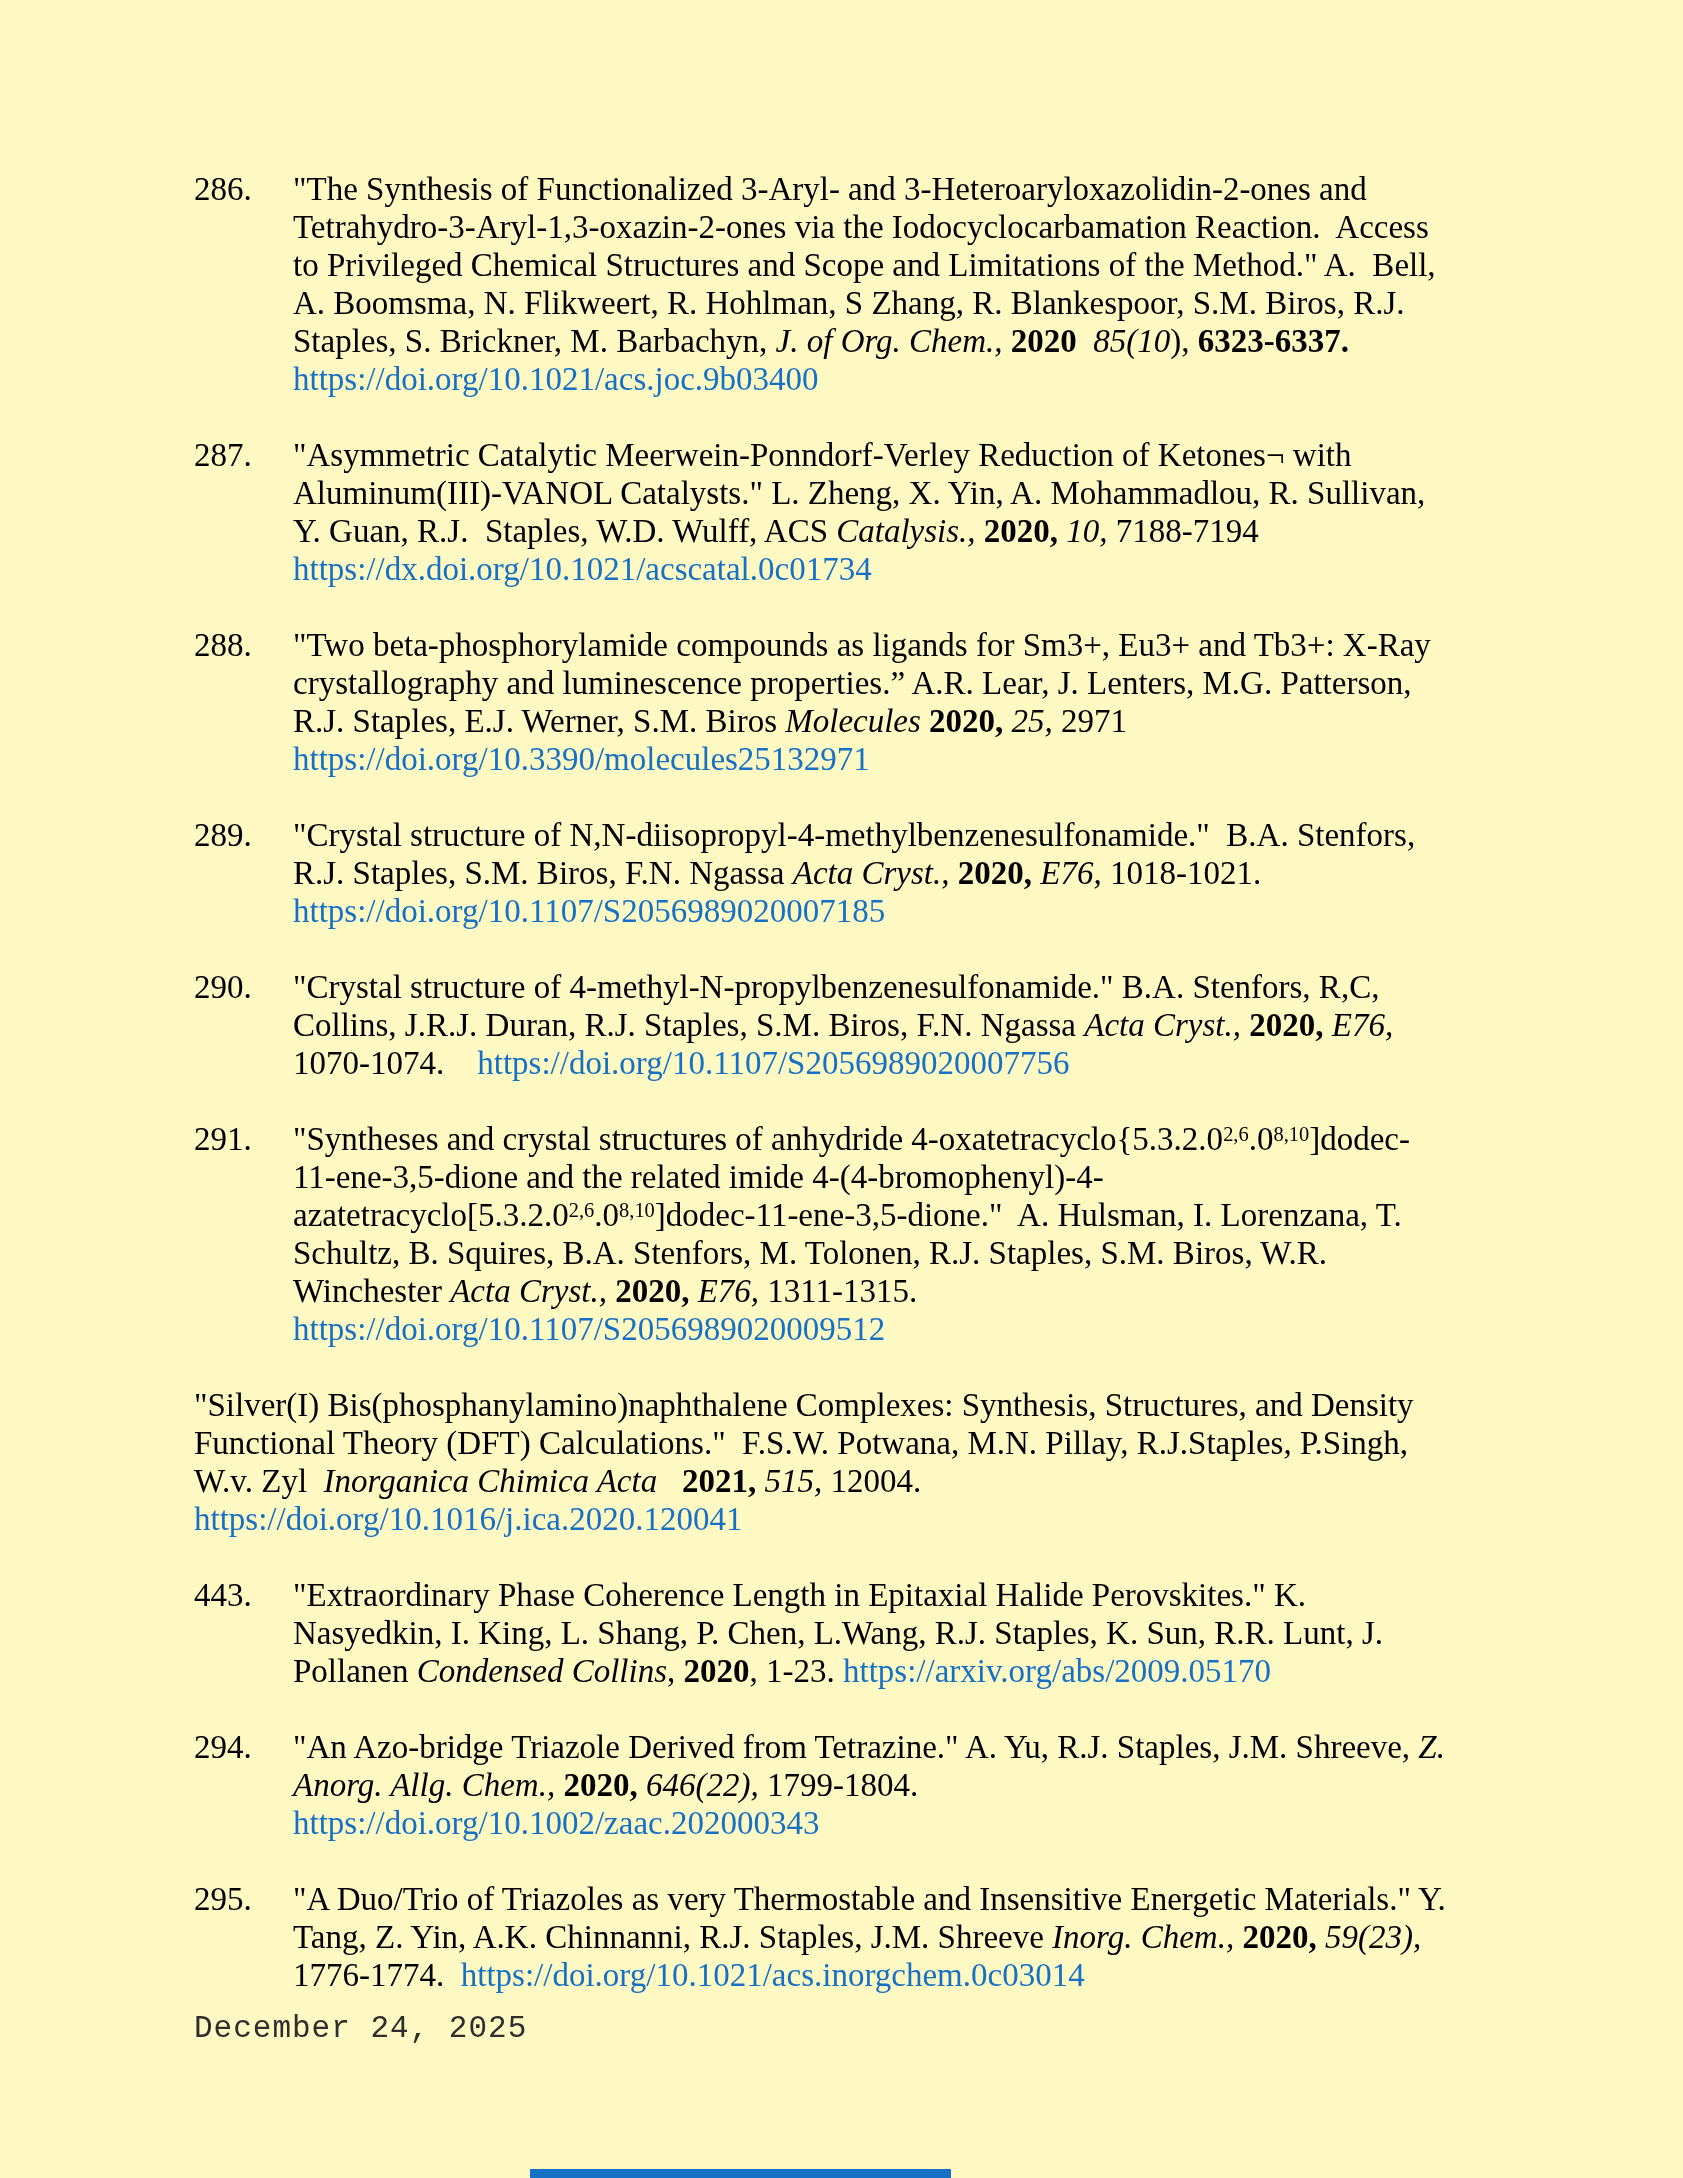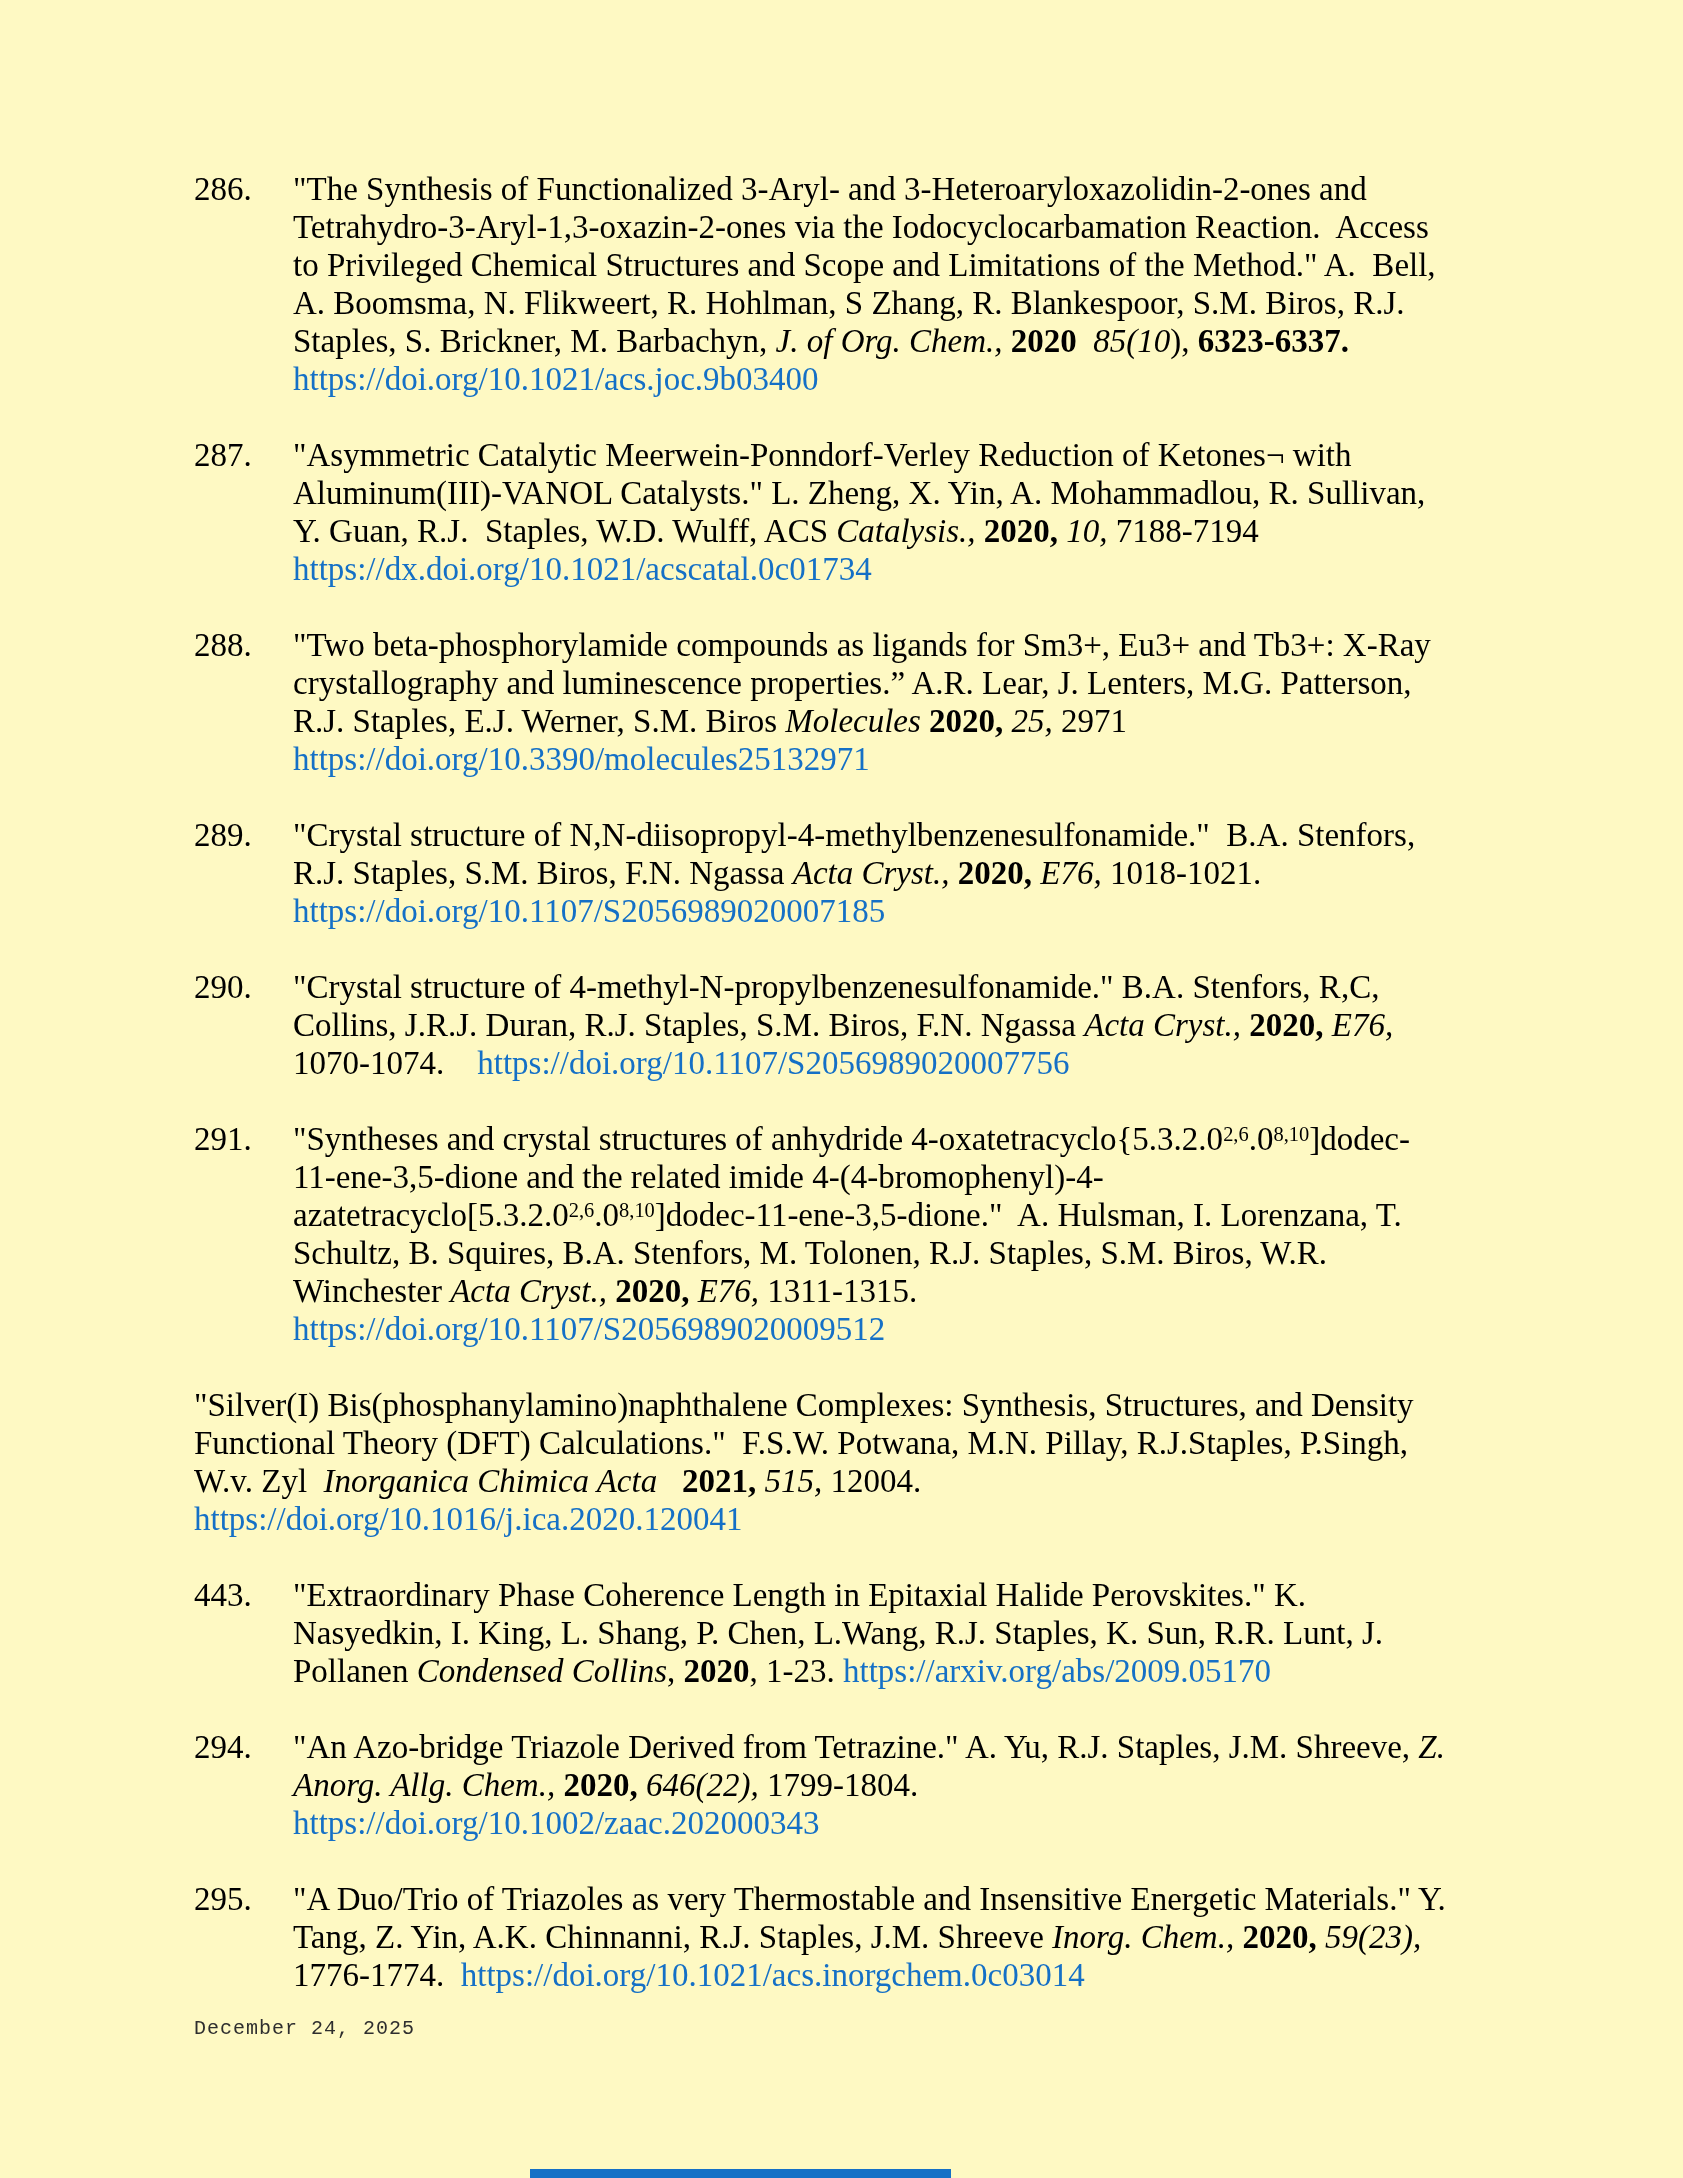--- a/index.html
+++ b/index.html
@@ -49,21 +49,21 @@
     line-height: 0;
     vertical-align: baseline;
     position: relative;
     top: -0.45em;
   }
   .footer {
     position: absolute;
     left: 194px;
     top: 2010px;
     font-family: "Liberation Mono", monospace;
-    font-size: 20px;
+    font-size: 31px;
     letter-spacing: 1px;
     color: #2e2e2e;
   }
   .cut-link {
     position: absolute;
     left: 530px;
     top: 2169px;
     width: 421px;
     height: 9px;
     background: #1570C6;

